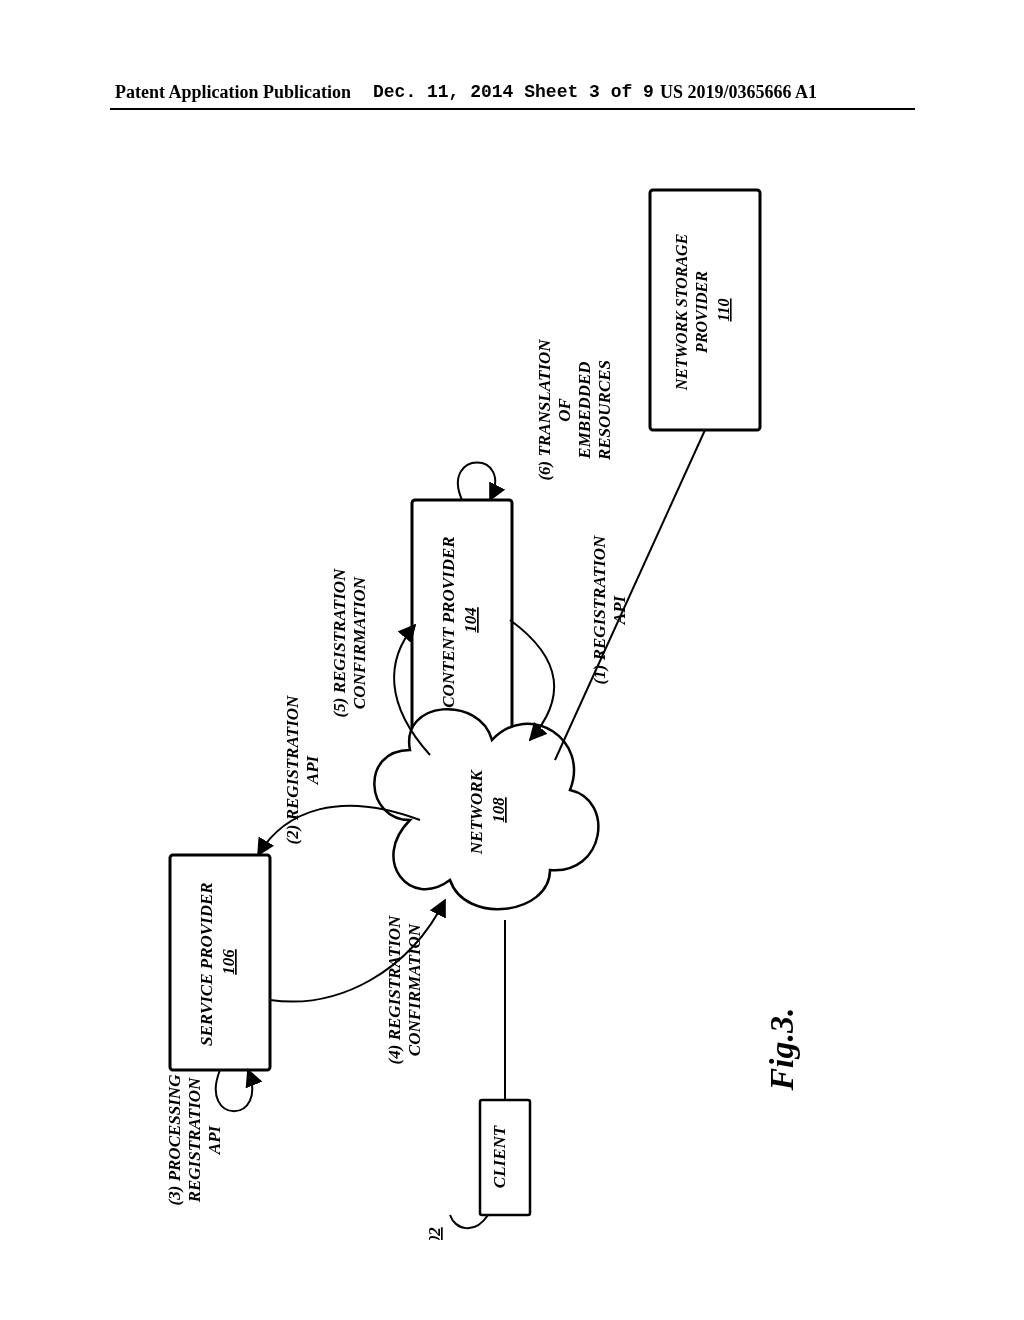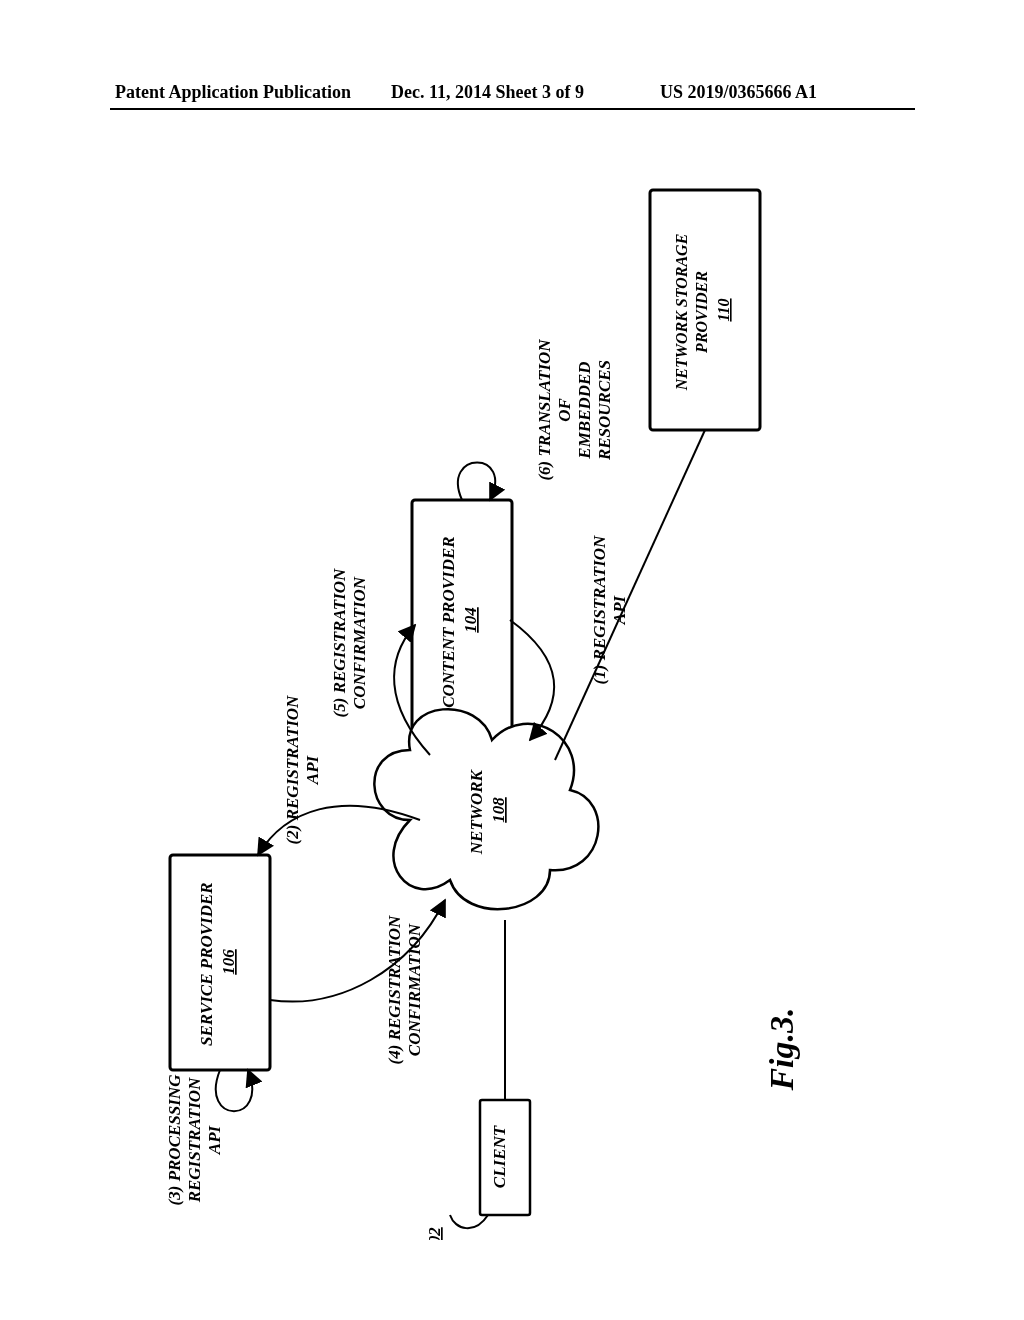--- a/index.html
+++ b/index.html
@@ -18,21 +18,21 @@
   }
   .header {
     position: absolute;
     top: 82px;
     left: 0;
     width: 1024px;
     font-weight: bold;
     font-size: 18px;
   }
   .header .left { position: absolute; left: 115px; }
-  .header .mid { position: absolute; left: 391px; }
+  .header .mid { position: absolute; left: 373px; font-family: Liberation Mono, monospace; }
   .header .right { position: absolute; left: 660px; }
   .rule {
     position: absolute;
     top: 108px;
     left: 110px;
     width: 805px;
     border-top: 2px solid #000;
   }
 
   

